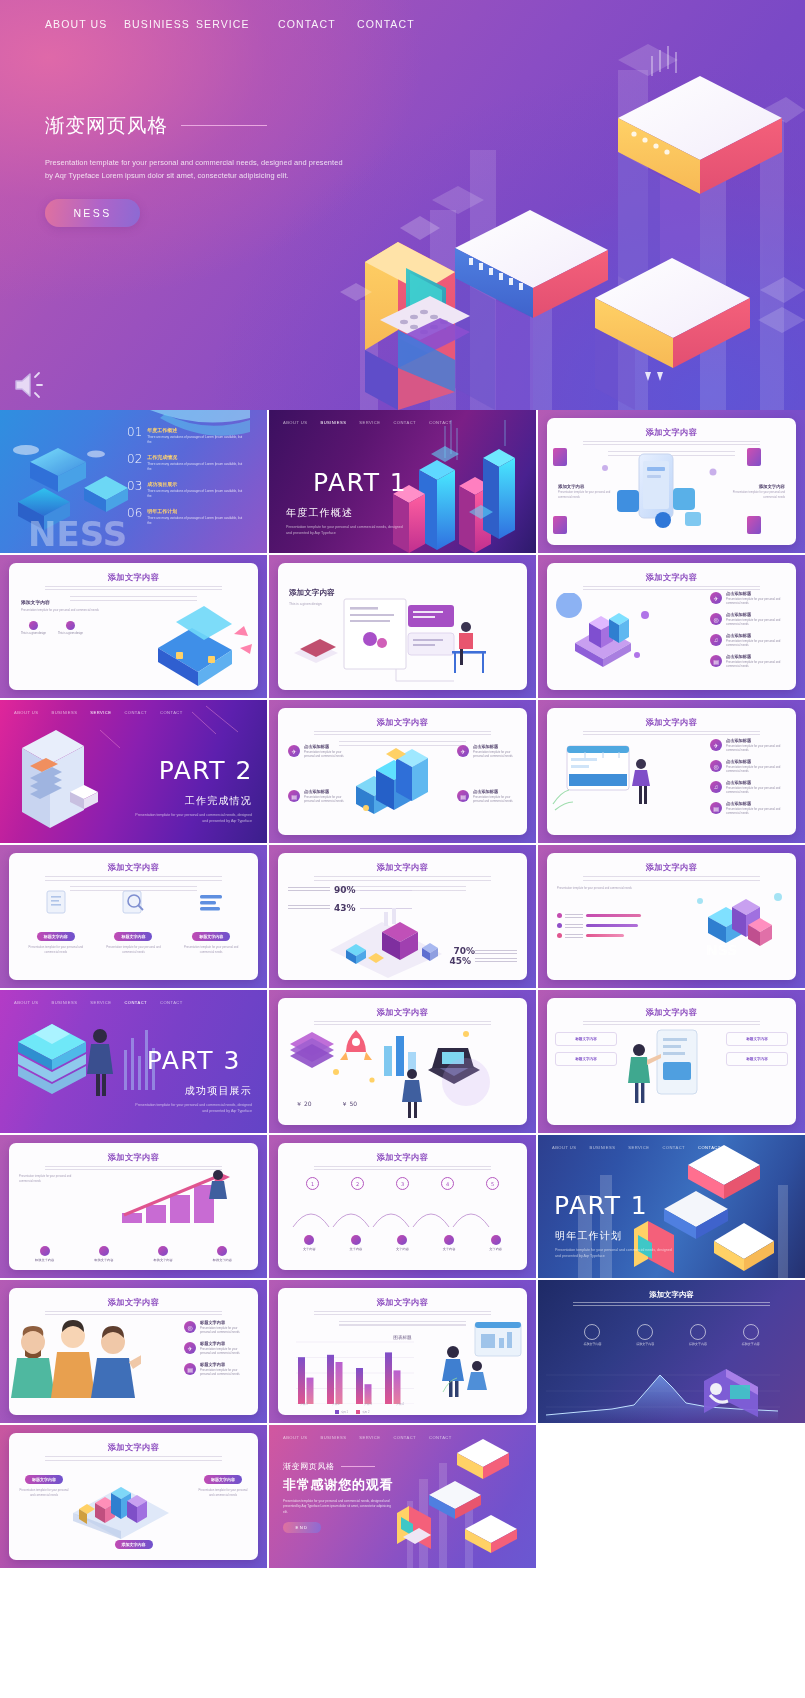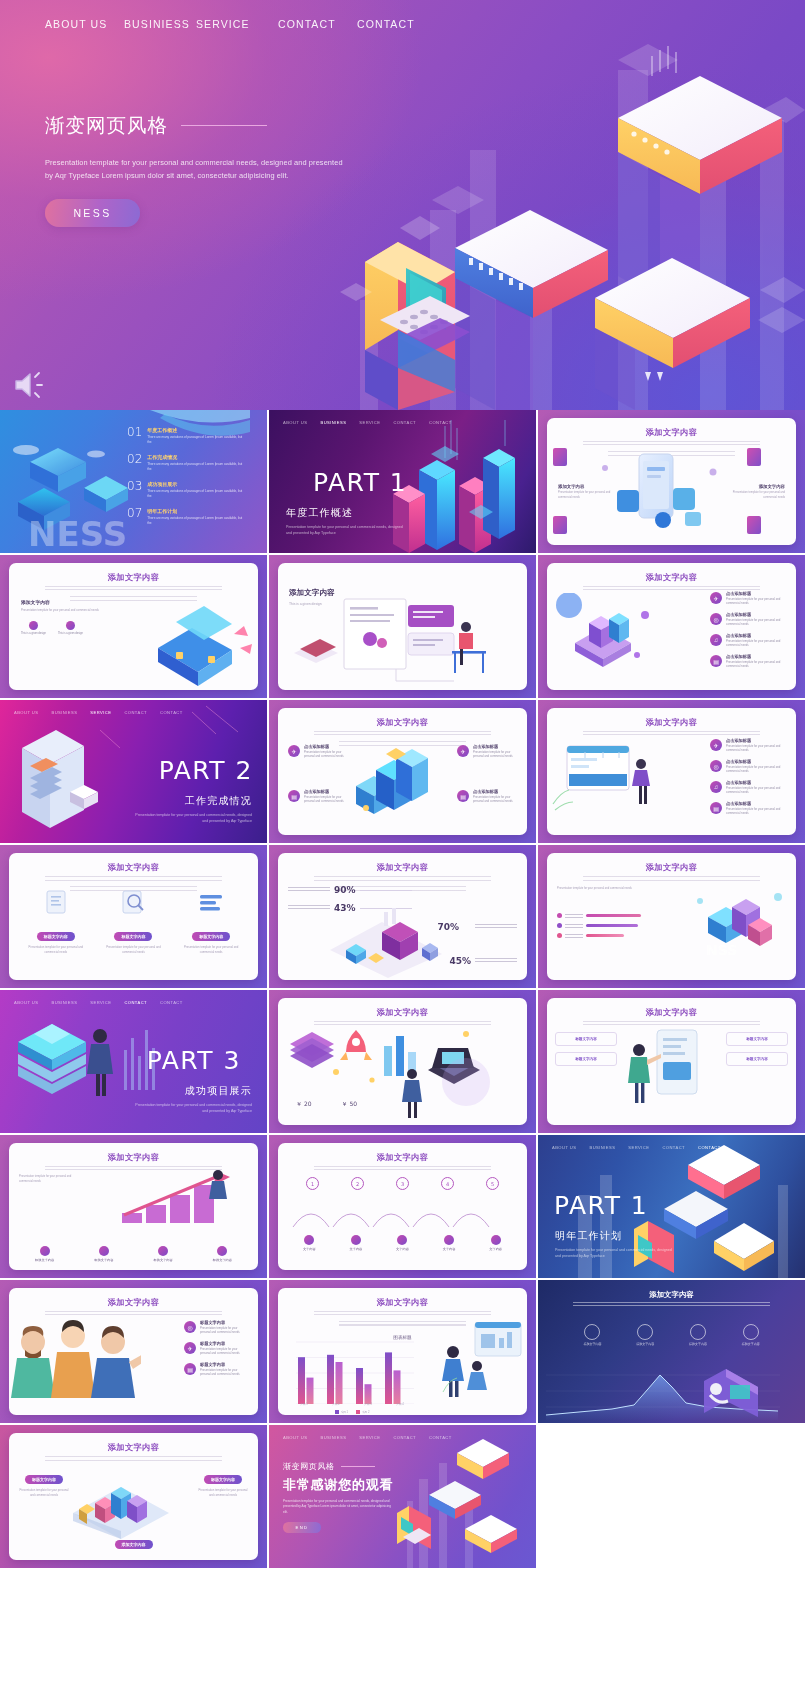--- a/index.html
+++ b/index.html
@@ -370,21 +370,21 @@
         </div>
       </div>
       <div class="idx-row">
         <div class="idx-num">03</div>
         <div class="idx-txt">
           <div class="idx-t">成功项目展示</div>
           <div class="idx-d">There are many variations of passages of Lorem Ipsum available, but the</div>
         </div>
       </div>
       <div class="idx-row">
-        <div class="idx-num">07</div>
+        <div class="idx-num">06</div>
         <div class="idx-txt">
           <div class="idx-t">明年工作计划</div>
           <div class="idx-d">There are many variations of passages of Lorem Ipsum available, but the</div>
         </div>
       </div>
     </div>
   </div>
 
   <div class="cell">
     <div class="part">
@@ -829,21 +829,21 @@
       <div style="position:absolute;left:10px;top:32px;display:flex;align-items:center;gap:4px">
         <div style="width:42px;height:6px" class="lbl-lines"></div>
         <div class="bignum">90%</div>
         <div style="width:52px;height:1px;background:#d8d0e6"></div>
       </div>
       <div style="position:absolute;left:10px;top:50px;display:flex;align-items:center;gap:4px">
         <div style="width:42px;height:6px" class="lbl-lines"></div>
         <div class="bignum">43%</div>
         <div style="width:52px;height:1px;background:#d8d0e6"></div>
       </div>
-      <div style="position:absolute;right:10px;bottom:48px;display:flex;align-items:center;gap:16px;flex-direction:row-reverse">
+      <div style="position:absolute;right:10px;bottom:24px;display:flex;align-items:flex-end;gap:0;flex-direction:row-reverse">
         <div style="width:42px;height:6px" class="lbl-lines"></div>
         <div class="bignum">70%</div>
       </div>
       <div style="position:absolute;right:10px;bottom:14px;display:flex;align-items:center;gap:4px;flex-direction:row-reverse">
         <div style="width:42px;height:6px" class="lbl-lines"></div>
         <div class="bignum">45%</div>
       </div>
       <svg width="120" height="72" viewBox="0 0 120 72" style="position:absolute;left:48px;bottom:2px">
         <polygon points="4,44 56,16 116,48 62,72" fill="#f0ecf8"></polygon>
         <g>

